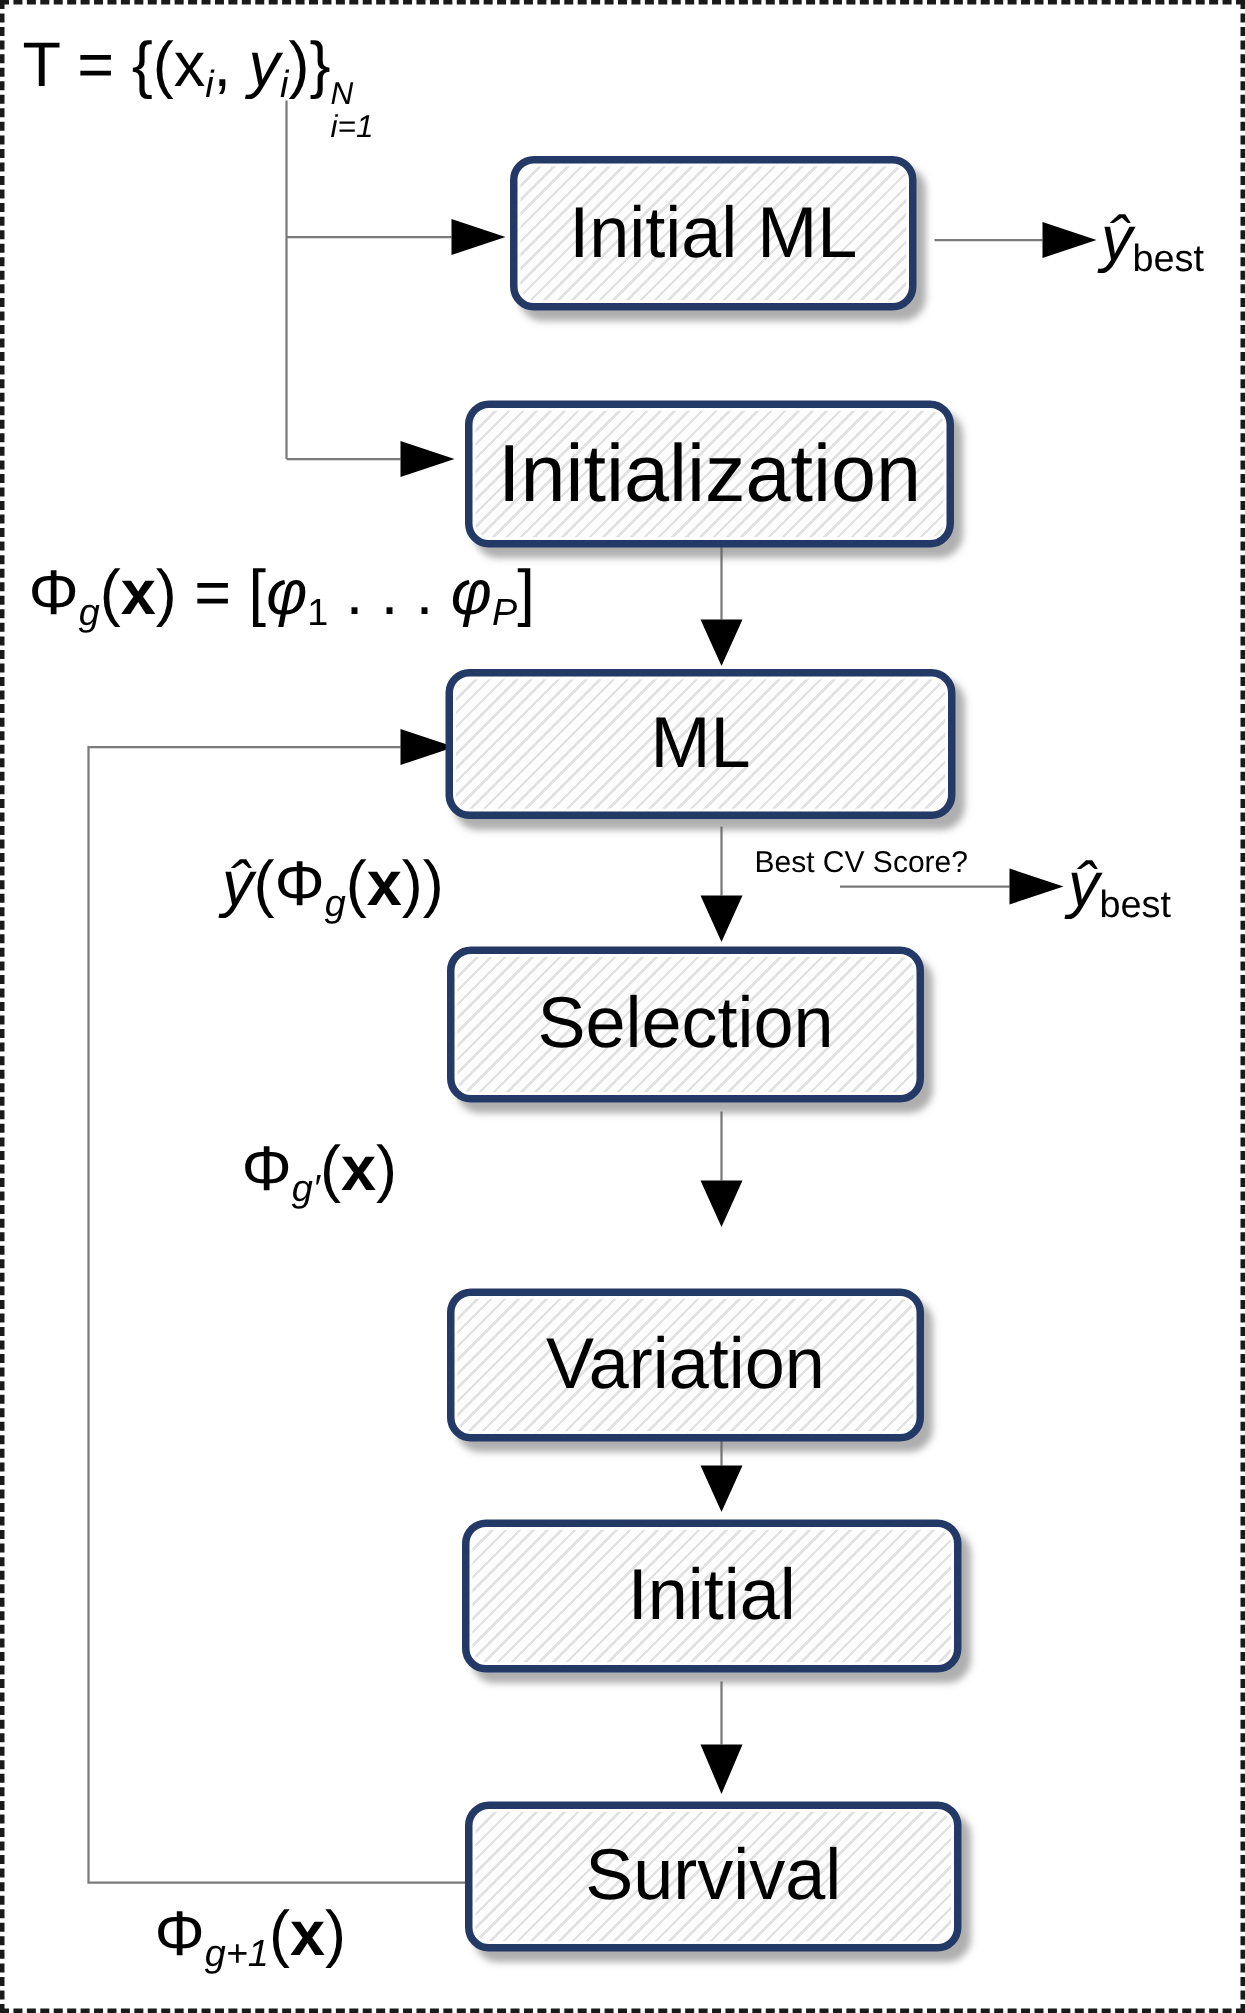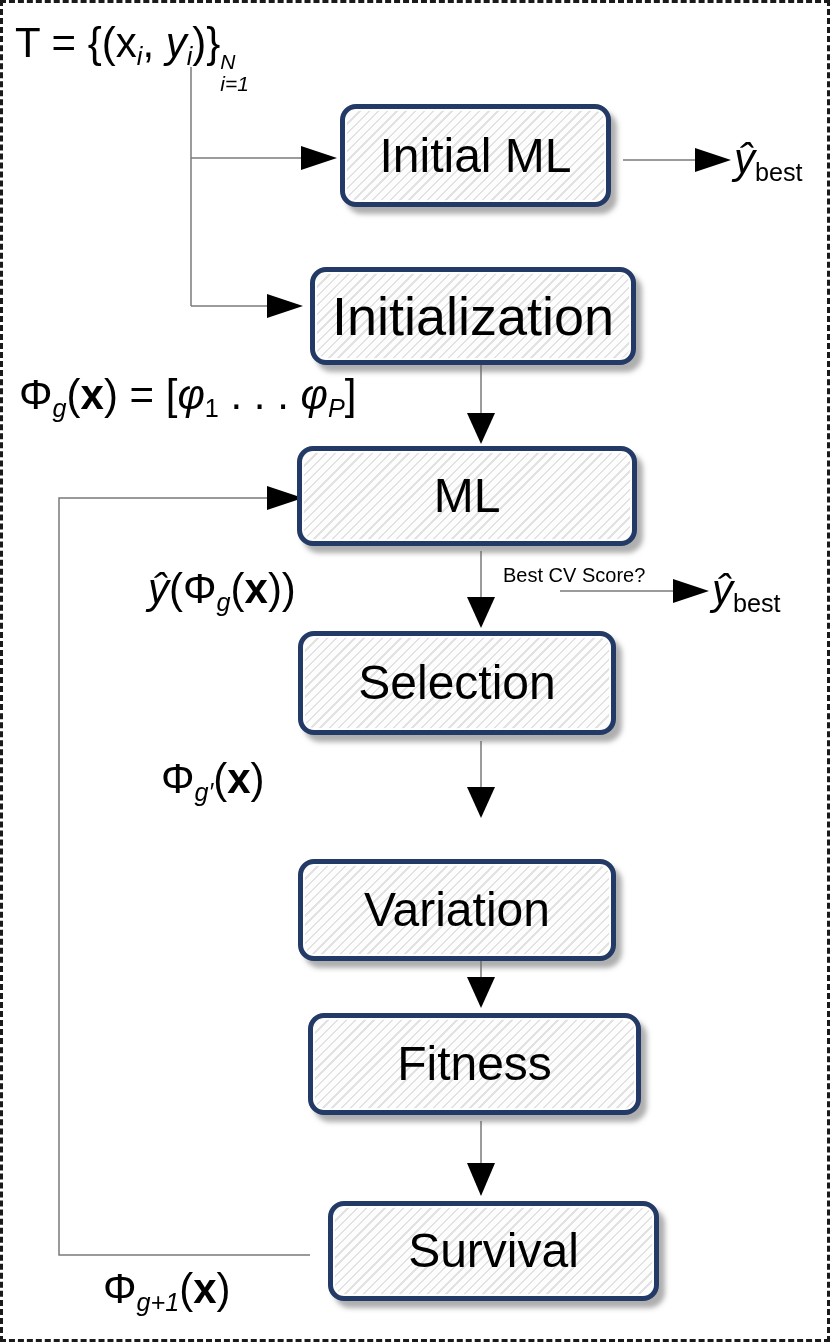--- a/index.html
+++ b/index.html
@@ -24,21 +24,21 @@
     box-shadow:6px 7px 5px rgba(95,95,95,.5), inset 0 0 0 2px rgba(255,255,255,.85);
     display:flex;align-items:center;justify-content:center;
     color:#000;font-size:48px;line-height:1;white-space:nowrap;
   }
   #node-initial-ml    {left:337px;top:101px;width:271px;height:103px;}
   #node-initialization{left:307px;top:252px;width:326px;height:98px;font-size:54px;margin-top:12px;}
   #node-ml            {left:294px;top:443px;width:340px;height:100px;}
   #node-selection     {left:295px;top:628px;width:318px;height:104px;}
   #node-variation     {left:295px;top:820px;width:318px;height:102px;margin-top:36px;}
   #node-fitness       {left:305px;top:1010px;width:333px;height:102px;}
-  #node-survival      {left:307px;top:1198px;width:331px;height:100px;margin-left:18px;}
+  #node-survival      {left:307px;top:1198px;width:331px;height:100px;}
 
   .math{
     position:absolute;
     font-family:Liberation Sans, sans-serif;
     font-size:42px;color:#000;line-height:1.15;white-space:nowrap;
   }
   #lbl-dataset      {left:12px;top:16px;}
   #lbl-phi-def      {left:16px;top:368px;}
   #lbl-yhat-phi     {left:145px;top:562px;}
   #lbl-yhat-best-top{left:731px;top:132px;}
@@ -87,21 +87,21 @@
       <polygon points="464,974 492,974 478,1005"></polygon>
       <polygon points="464,1160 492,1160 478,1193"></polygon>
     </g>
   </svg>
 
   <div class="node" id="node-initial-ml">Initial ML</div>
   <div class="node" id="node-initialization">Initialization</div>
   <div class="node" id="node-ml">ML</div>
   <div class="node" id="node-selection">Selection</div>
   <div class="node" id="node-variation">Variation</div>
-  <div class="node" id="node-fitness">Fitness</div>
+  <div class="node" id="node-fitness">Initial</div>
   <div class="node" id="node-survival">Survival</div>
 
   <div class="math" id="lbl-dataset"><span class="tk-rm">T = {(</span><span class="tk-rm">x</span><span class="tk-sub">i</span><span class="tk-rm">, </span><span class="tk-it">y</span><span class="tk-sub">i</span><span class="tk-rm">)}</span><span class="tk-stack">
         <span>N</span>
         <span>i=1</span>
       </span></div>
   <div class="math" id="lbl-phi-def"><span class="tk-rm">Φ</span><span class="tk-sub">g</span><span class="tk-rm">(</span><span class="tk-bf">x</span><span class="tk-rm">) = [</span><span class="tk-it">φ</span><span class="tk-subrm">1</span><span class="tk-rm"> . . . </span><span class="tk-it">φ</span><span class="tk-sub">P</span><span class="tk-rm">]</span></div>
   <div class="math" id="lbl-yhat-phi"><span class="tk-it">ŷ</span><span class="tk-rm">(Φ</span><span class="tk-sub">g</span><span class="tk-rm">(</span><span class="tk-bf">x</span><span class="tk-rm">))</span></div>
   <div class="math" id="lbl-yhat-best-top"><span class="tk-it">ŷ</span><span class="tk-subrm">best</span></div>
   <div class="math" id="lbl-yhat-best-mid"><span class="tk-it">ŷ</span><span class="tk-subrm">best</span></div>

